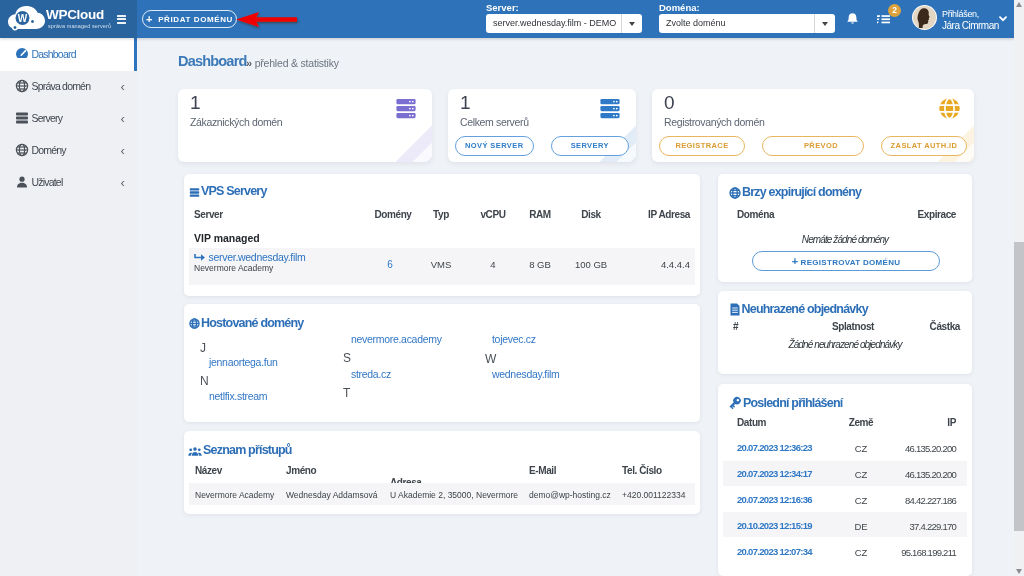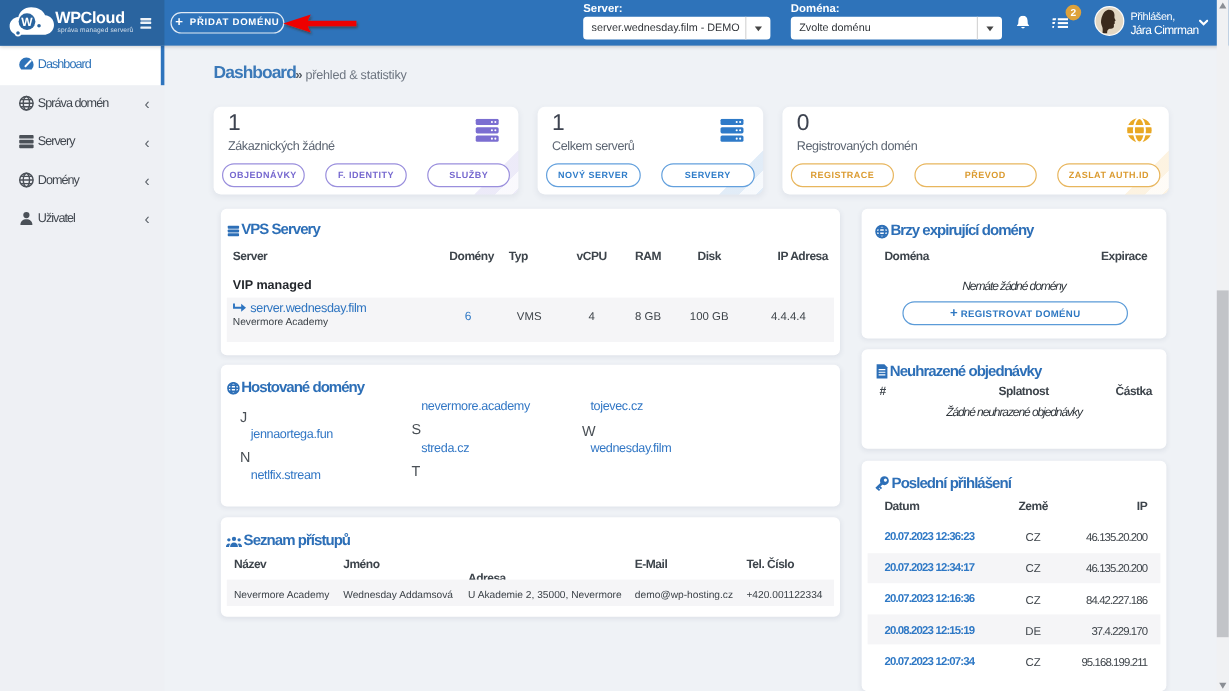--- a/index.html
+++ b/index.html
@@ -178,42 +178,37 @@
     <div class="label">Uživatel</div>
       <div class="chev">‹</div>
   </div>
 </div>
 
 <div id="h1">Dashboard</div>
 <div id="h1sub"><b style="font-size:11px;color:#555d66;">»</b>&nbsp;přehled &amp; statistiky</div>
 
 <div class="card" style="left:178px; width:254px;">
   <div class="num">1</div>
-  <div class="lbl">Zákaznických žádné</div>
+  <div class="lbl">Zákaznických domén</div>
   <svg class="icon" style="right:15px;top:10px" width="22" height="20" viewBox="0 0 22 23">
     <g fill="#7b6ed1">
         <rect x="0" y="0" width="22" height="6" rx="1.5"></rect>
         <rect x="0" y="8" width="22" height="6" rx="1.5"></rect>
         <rect x="0" y="16" width="22" height="6" rx="1.5"></rect>
       </g>
     <g fill="#fff">
         <circle cx="15.5" cy="3" r="1"></circle>
         <circle cx="18.8" cy="3" r="1"></circle>
         <circle cx="15.5" cy="11" r="1"></circle>
         <circle cx="18.8" cy="11" r="1"></circle>
         <circle cx="15.5" cy="19" r="1"></circle>
         <circle cx="18.8" cy="19" r="1"></circle>
       </g>
   </svg>
   <div class="wm" style="background:repeating-linear-gradient(90deg, rgba(123,110,209,0.14) 0 12px, rgba(123,110,209,0.04) 12px 22px);"></div>
-  <div class="pills" style="color:#7668cf;">
-    <div class="pill" style="border-color:#9a8fdd;">OBJEDNÁVKY</div>
-    <div class="pill" style="border-color:#9a8fdd;">F. IDENTITY</div>
-    <div class="pill" style="border-color:#9a8fdd;">SLUŽBY</div>
-  </div>
 </div>
 
 <div class="card" style="left:448px; width:188px;">
   <div class="num">1</div>
   <div class="lbl">Celkem serverů</div>
   <svg class="icon" style="right:15px;top:10px" width="22" height="20" viewBox="0 0 22 23">
     <g fill="#2e7ac8">
         <rect x="0" y="0" width="22" height="6" rx="1.5"></rect>
         <rect x="0" y="8" width="22" height="6" rx="1.5"></rect>
         <rect x="0" y="16" width="22" height="6" rx="1.5"></rect>
@@ -257,41 +252,41 @@
   <svg style="position:absolute;left:4.5px;top:12.5px" width="11" height="11" viewBox="0 0 14 14">
       <g fill="#2d6fb7">
         <rect x="1" y="1.5" width="12" height="3" rx="0.8"></rect>
         <rect x="1" y="5.5" width="12" height="3" rx="0.8"></rect>
         <rect x="1" y="9.5" width="12" height="3" rx="0.8"></rect>
       </g>
     </svg>
   <div class="ptitle" style="left:17px; top:10px;">VPS Servery</div>
   <div class="thead" style="left:10px; top:35px;">Server</div>
   <div class="thead" style="left:179px; top:35px; width:60px; text-align:center;">Domény</div>
-  <div class="thead" style="left:240px; top:35px; width:34px; ">Typ</div>
+  <div class="thead" style="left:240px; top:35px; width:34px; text-align:center;">Typ</div>
   <div class="thead" style="left:286px; top:35px; width:46px; text-align:center;">vCPU</div>
   <div class="thead" style="left:336px; top:35px; width:40px; text-align:center;">RAM</div>
   <div class="thead" style="left:388px; top:35px; width:38px; text-align:center;">Disk</div>
   <div class="thead" style="top:35px; left:440px; width:66px; text-align:right;">IP Adresa</div>
   <div style="position:absolute; left:10px; top:57.5px; font-size:10.5px; font-weight:bold; color:#23272c;">VIP managed</div>
   <div class="grow" style="left:5px; top:74px; width:506px; height:37px;"></div>
   <div style="position:absolute; left:10px; top:77px; font-size:10.5px; color:#2d74c0; letter-spacing:-0.3px;">
     <svg width="12" height="9" viewBox="0 0 12 9" style="vertical-align:-1px">
         <path d="M1 1 L1 4.5 L8 4.5" stroke="#2d74c0" stroke-width="1.6" fill="none"></path>
         <path d="M7 1.2 L11 4.5 L7 7.8 Z" fill="#2d74c0"></path>
       </svg>
     server.wednesday.film
   </div>
   <div style="position:absolute; left:10px; top:89px; font-size:8.5px; color:#3c4248;">Nevermore Academy</div>
   <div style="position:absolute; left:176px; top:85px; width:60px; text-align:center; font-size:10px; color:#2e78c5;">6</div>
   <div style="position:absolute; left:240px; top:85px; width:34px; text-align:center; font-size:9.5px; color:#3f454b;">VMS</div>
   <div style="position:absolute; left:286px; top:85px; width:46px; text-align:center; font-size:9.5px; color:#3f454b;">4</div>
   <div style="position:absolute; left:336px; top:85px; width:40px; text-align:center; font-size:9.5px; color:#3f454b;">8 GB</div>
   <div style="position:absolute; left:388px; top:85px; width:38px; text-align:center; font-size:9.5px; color:#3f454b;">100 GB</div>
-  <div style="position:absolute; left:440px; top:85px; width:66px; text-align:center; font-size:9.5px; color:#3f454b;">4.4.4.4</div>
+  <div style="position:absolute; left:440px; top:85px; width:66px; text-align:right; font-size:9.5px; color:#3f454b;">4.4.4.4</div>
 </div>
 
 <div class="panel" style="left:184px; top:304px; width:516px; height:118px;">
   <svg style="position:absolute;left:5px;top:14px" width="11" height="11" viewBox="0 0 14 14">
       <g stroke="#2d6fb7" stroke-width="1.7" fill="none">
         <circle cx="7" cy="7" r="5.8"></circle>
         <ellipse cx="7" cy="7" rx="2.6" ry="5.8"></ellipse>
         <line x1="1.2" y1="7" x2="12.8" y2="7"></line>
         <line x1="2" y1="3.8" x2="12" y2="3.8"></line>
         <line x1="2" y1="10.2" x2="12" y2="10.2"></line>
@@ -394,21 +389,21 @@
   <div style="position:absolute;left:150px;top:59px;width:88px;text-align:right;font-size:9.5px;color:#3f454b;letter-spacing:-0.75px;">46.135.20.200</div>
 
   <div style="position:absolute;left:19px;top:84px;font-size:9.5px;font-weight:bold;color:#2e78c5;letter-spacing:-0.7px;">20.07.2023 12:34:17</div>
   <div style="position:absolute;left:120px;top:85px;width:46px;text-align:center;font-size:9.5px;color:#3f454b;">CZ</div>
   <div style="position:absolute;left:150px;top:85px;width:88px;text-align:right;font-size:9.5px;color:#3f454b;letter-spacing:-0.75px;">46.135.20.200</div>
 
   <div style="position:absolute;left:19px;top:110px;font-size:9.5px;font-weight:bold;color:#2e78c5;letter-spacing:-0.7px;">20.07.2023 12:16:36</div>
   <div style="position:absolute;left:120px;top:111px;width:46px;text-align:center;font-size:9.5px;color:#3f454b;">CZ</div>
   <div style="position:absolute;left:150px;top:111px;width:88px;text-align:right;font-size:9.5px;color:#3f454b;letter-spacing:-0.75px;">84.42.227.186</div>
 
-  <div style="position:absolute;left:19px;top:136px;font-size:9.5px;font-weight:bold;color:#2e78c5;letter-spacing:-0.7px;">20.08.2023 12:15:19</div>
+  <div style="position:absolute;left:19px;top:136px;font-size:9.5px;font-weight:bold;color:#2e78c5;letter-spacing:-0.7px;">20.10.2023 12:15:19</div>
   <div style="position:absolute;left:120px;top:137px;width:46px;text-align:center;font-size:9.5px;color:#3f454b;">DE</div>
   <div style="position:absolute;left:150px;top:137px;width:88px;text-align:right;font-size:9.5px;color:#3f454b;letter-spacing:-0.75px;">37.4.229.170</div>
 
   <div style="position:absolute;left:19px;top:162px;font-size:9.5px;font-weight:bold;color:#2e78c5;letter-spacing:-0.7px;">20.07.2023 12:07:34</div>
   <div style="position:absolute;left:120px;top:163px;width:46px;text-align:center;font-size:9.5px;color:#3f454b;">CZ</div>
   <div style="position:absolute;left:150px;top:163px;width:88px;text-align:right;font-size:9.5px;color:#3f454b;letter-spacing:-0.75px;">95.168.199.211</div>
 
   <div style="position:absolute;left:169px;top:189.5px;font-size:9.5px;color:#2e78c5;letter-spacing:-0.4px;white-space:nowrap;">☰ Zobrazit celou historii</div>
 </div>
 

